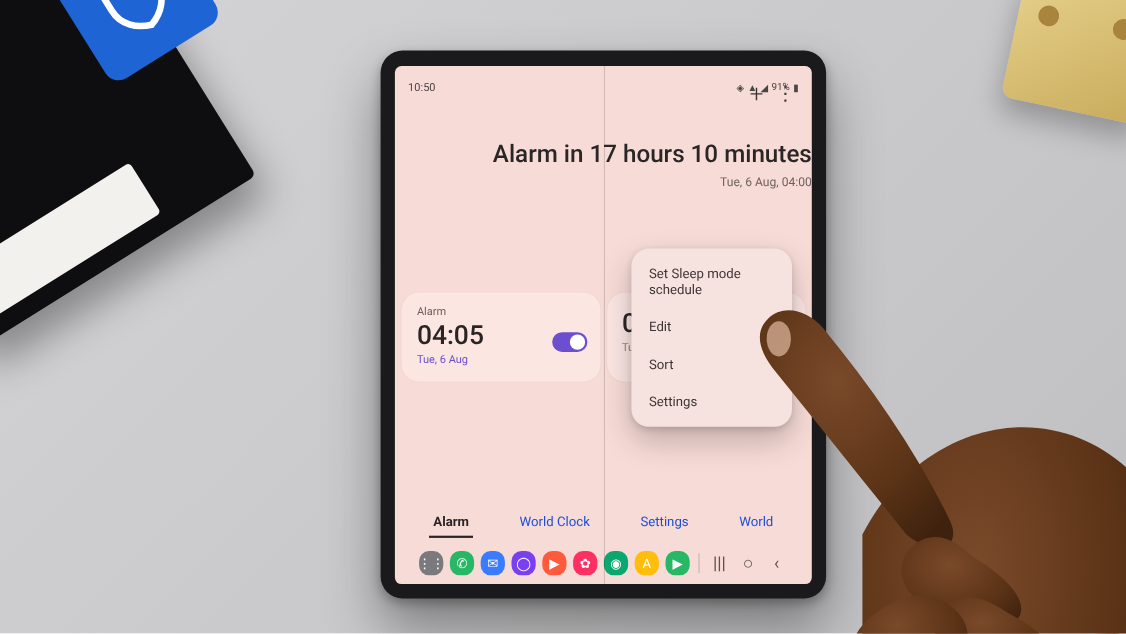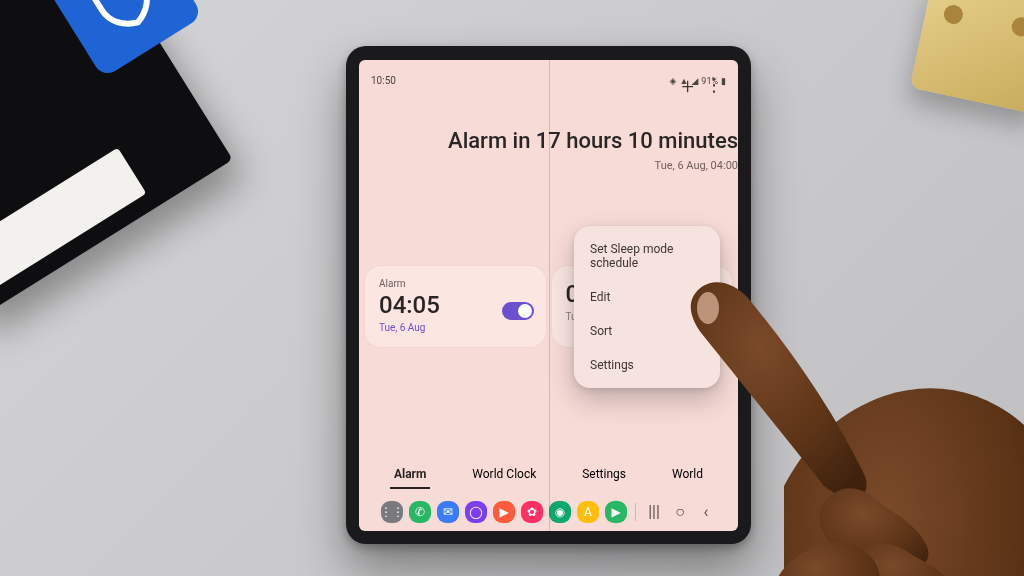--- a/index.html
+++ b/index.html
@@ -38,21 +38,21 @@
 .toggle.on{background:#6b4fcf;}
 .toggle.on::after{content:"";position:absolute;right:2px;top:2px;width:14px;height:14px;border-radius:50%;background:#fff;}
 .toggle.off{background:#c8b5b2;}
 .toggle.off::after{content:"";position:absolute;left:2px;top:2px;width:14px;height:14px;border-radius:50%;background:#f3e4e1;}
 .card{position:relative;}
 
 .popup{position:absolute;top:166px;right:18px;width:146px;background:#f6e3df;border-radius:16px;box-shadow:0 12px 28px rgba(0,0,0,.22),0 2px 6px rgba(0,0,0,.12);padding:6px 0;z-index:10;}
 .popup-item{padding:10px 16px;font-size:12px;color:#3d3533;}
 
 .tabs{position:absolute;bottom:42px;left:0;right:0;display:flex;justify-content:space-around;padding:0 12px;}
-.tab{font-size:12px;color:#000000;padding:6px 4px;}
+.tab{font-size:12px;color:#1d4ed8;padding:6px 4px;}
 .tab.active{color:#2b2424;font-weight:700;border-bottom:2px solid #2b2424;}
 
 .dock{position:absolute;bottom:8px;left:0;right:0;display:flex;align-items:center;justify-content:center;gap:6px;}
 .dock .icon{width:22px;height:22px;border-radius:9px;display:flex;align-items:center;justify-content:center;font-size:12px;color:#fff;}
 .dock .sep{width:1px;height:18px;background:rgba(0,0,0,.18);margin:0 2px;}
 .dock .nav{width:20px;height:20px;display:flex;align-items:center;justify-content:center;color:#5b504e;}
 
 .hand{position:absolute;right:-20px;bottom:-230px;width:560px;height:620px;pointer-events:none;z-index:20;}
 
 .wm{position:absolute;right:18px;bottom:18px;text-align:left;color:rgba(255,255,255,.72);text-shadow:0 1px 2px rgba(0,0,0,.3);font-size:12px;line-height:1.35;}

